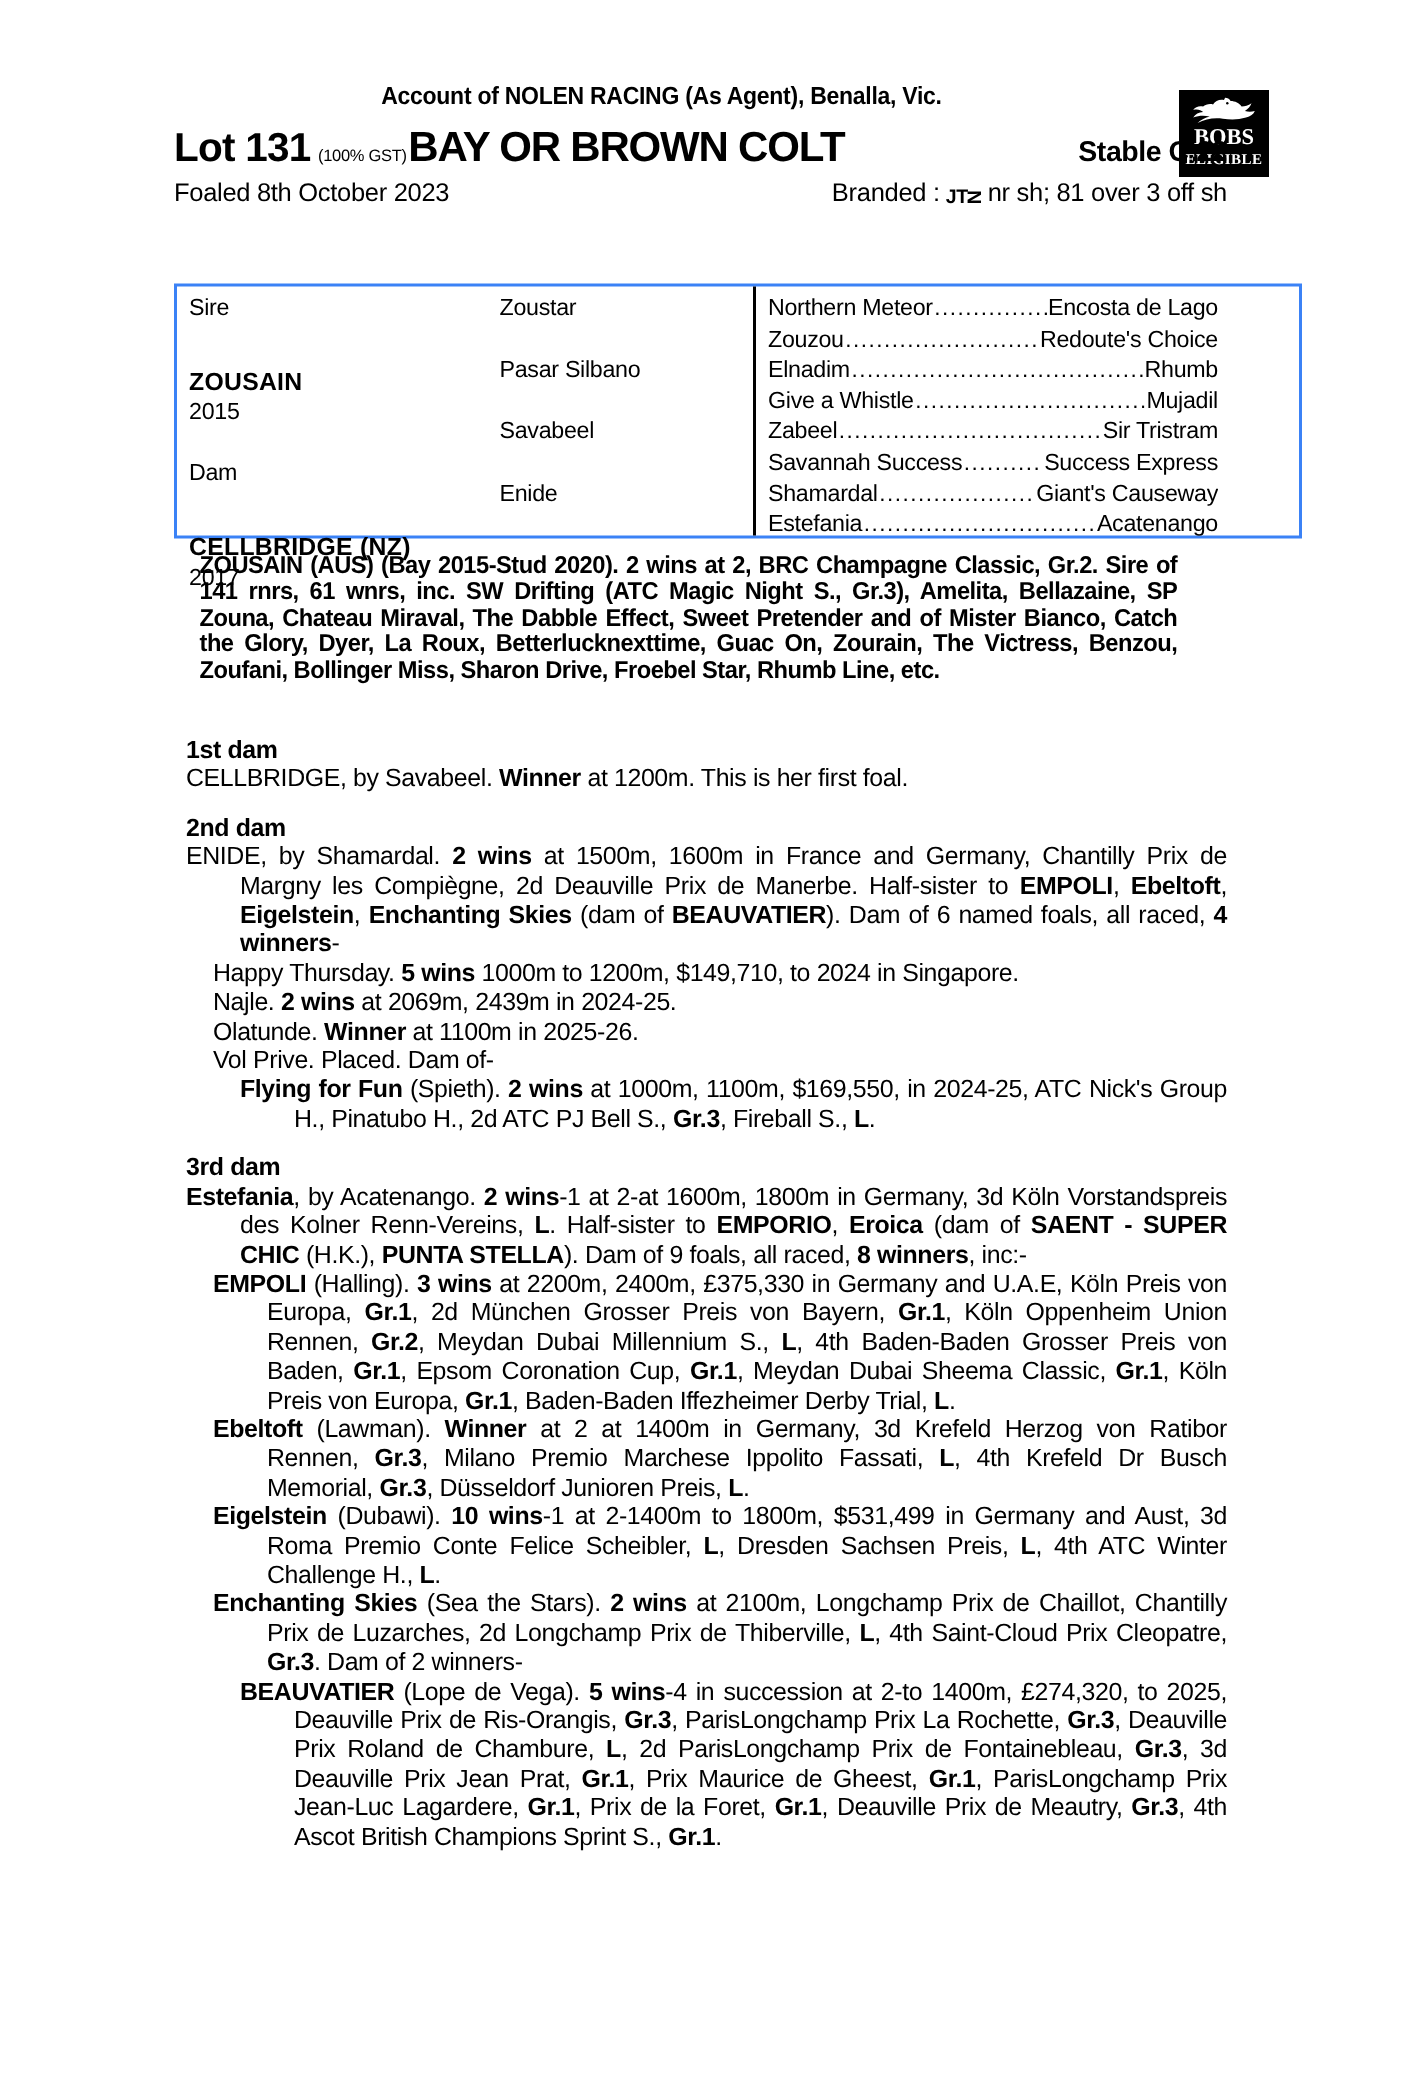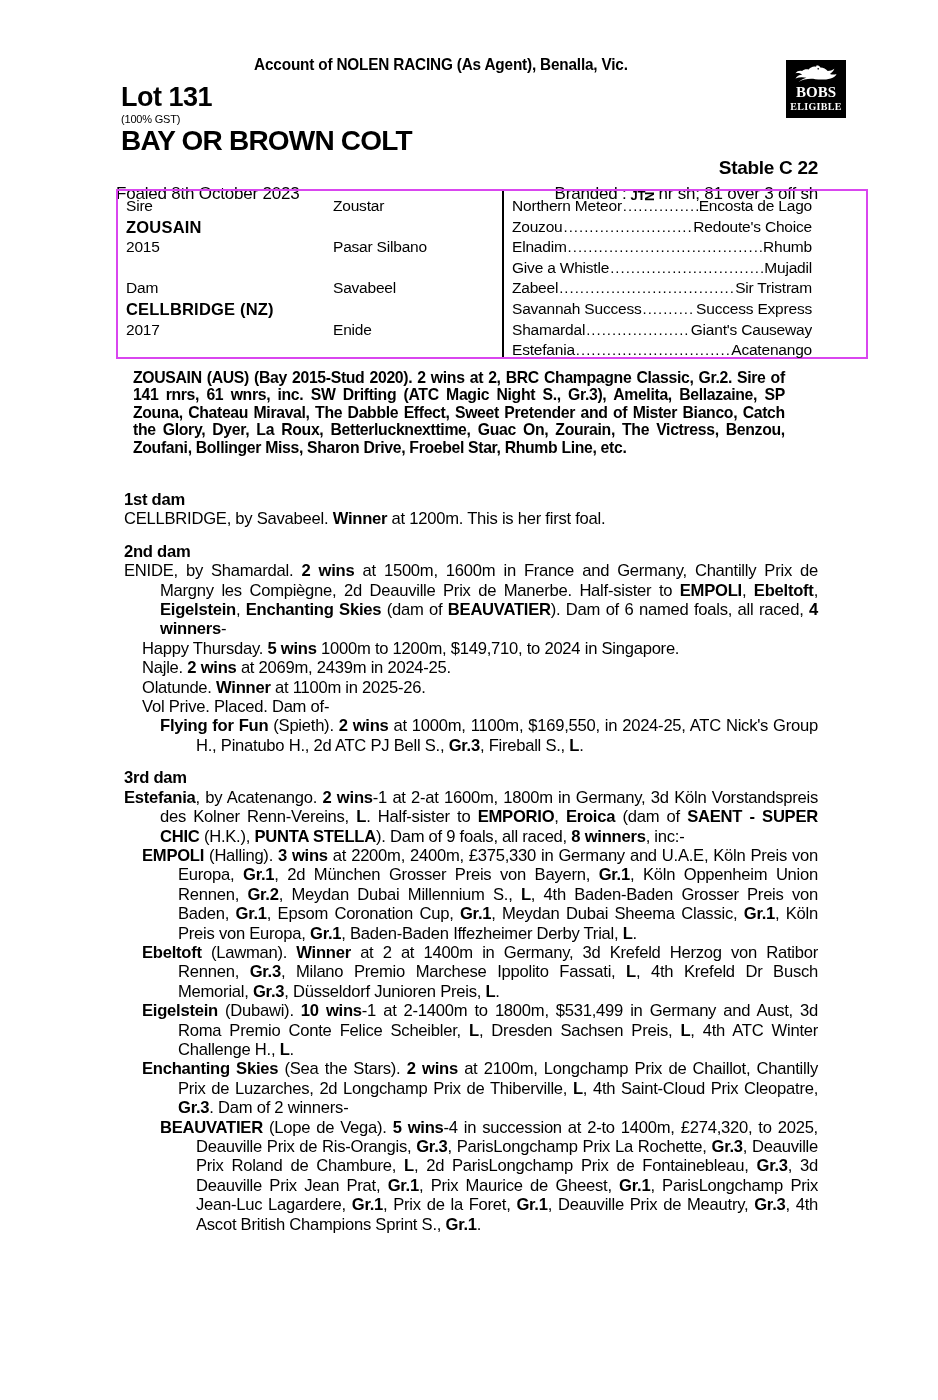--- a/index.html
+++ b/index.html
@@ -42,21 +42,20 @@
     transform-origin: center center;
     white-space: nowrap;
     padding-right: 56px;
   }
 
   .lot-row {
     display: flex;
     align-items: baseline;
     margin-top: 8px;
     white-space: nowrap;
-    flex-direction: column;
   }
   .lot-number {
     font-size: 27px;
     font-weight: bold;
     letter-spacing: -0.5px;
   }
   .gst {
     font-size: 11px;
     margin-left: 5px;
     letter-spacing: -0.2px;
@@ -141,21 +140,21 @@
     margin-top: 2px;
   }
 
   
   .ped-table {
     position: absolute;
     left: 116px;
     top: 189px;
     width: 752px;
     height: 170px;
-    border: 2px solid #d946ef;
+    border: 2px solid #3b82f6;
   }
   .ped-inner {
     position: relative;
     width: 100%;
     height: 100%;
   }
   .ped-divider {
     position: absolute;
     left: 384px;
     top: 0;
@@ -170,20 +169,21 @@
     line-height: 20.6px;
     letter-spacing: -0.2px;
   }
   .col-a { left: 8px;  width: 210px; }
   .col-b { left: 215px; width: 170px; }
   .col-c { left: 394px; width: 300px; }
   .ped-col .bold {
     font-weight: bold;
     font-size: 16.5px;
     letter-spacing: 0.2px;
+    margin-top: 28px;
   }
   .ped-row { height: 20.6px; white-space: nowrap; overflow: hidden; }
   .dotrow {
     display: flex;
     align-items: baseline;
     width: 100%;
     white-space: nowrap;
   }
   .dotrow .lft { flex: 0 0 auto; }
   .dotrow .dots {

